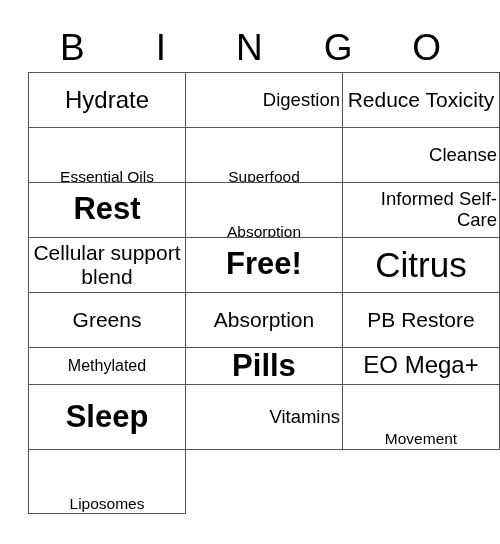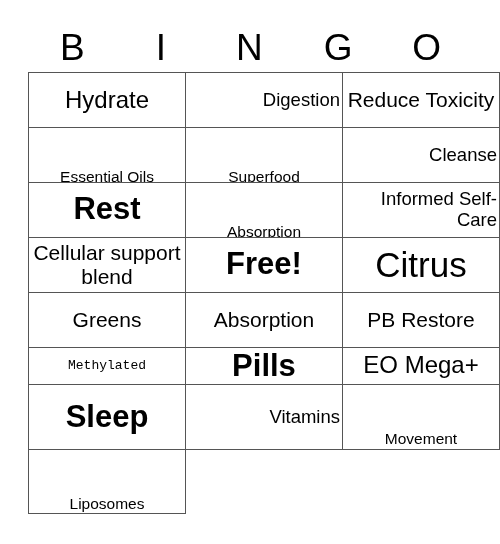--- a/index.html
+++ b/index.html
@@ -83,21 +83,21 @@
     hyphens: none;
   }
 
   
   .fs-xxl { font-size: 31px; font-weight: bold; }
   .fs-xl  { font-size: 35px; }
   .fs-lg  { font-size: 24px; }
   .fs-md  { font-size: 21px; }
   .fs-sm  { font-size: 18.5px; text-align: right; }
   .fs-xs  { font-size: 15.5px; margin-top: 44px; }
-  .fs-xxs { font-size: 13px; font-family: Liberation Mono, monospace; }
+  .fs-xxs { font-size: 16px; }
 </style>
 </head>
 <body>
 
 <div id="bingo-card">
 
   <div id="header-row">
     <div class="header-letter">B</div>
     <div class="header-letter">I</div>
     <div class="header-letter">N</div>

